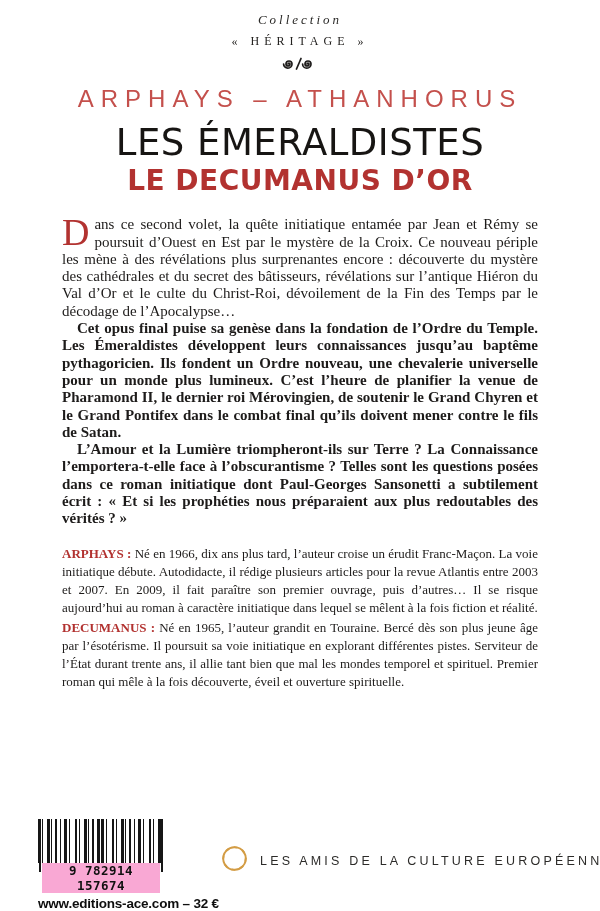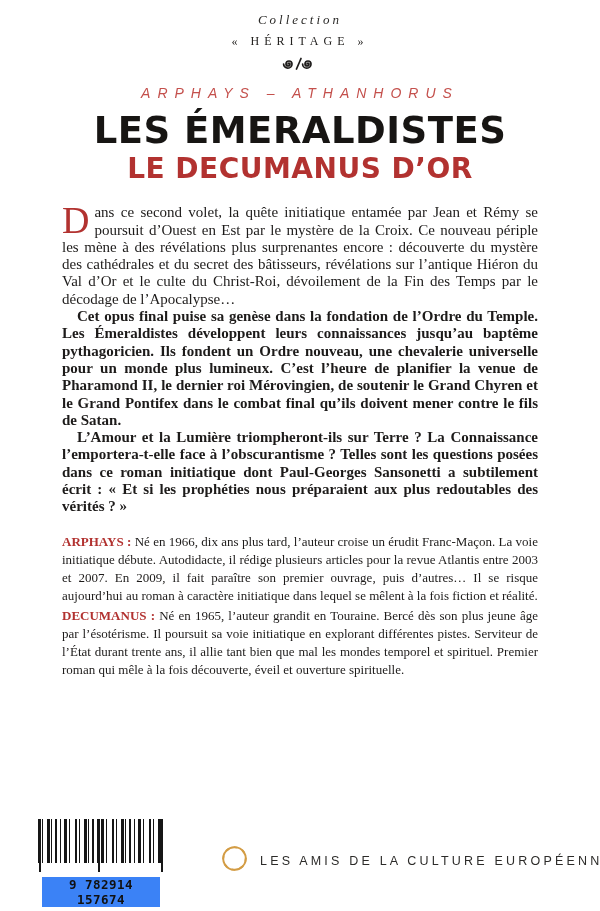--- a/index.html
+++ b/index.html
@@ -18,31 +18,30 @@
     font-style:italic;font-size:13px;letter-spacing:3px;color:#2a2927;
   }
   .collection-name{
     margin-top:6px;font-size:12px;letter-spacing:5px;color:#242220;
   }
   .ornament{margin-top:3px;line-height:0;}
   .authors-line{
     margin-top:9px;
     font-family:"Liberation Sans",sans-serif;
     font-weight:400;
-    font-size:14px;
+    font-size:24px;
     letter-spacing:7px;
     color:#c4504c;
     white-space:nowrap;
-    font-style:italic;
   }
   
   .book-title{
     margin:11px 0 0;text-align:center;
     font-family:"DejaVu Sans",sans-serif;
-    font-weight:700;font-size:37px;line-height:1.05;
+    font-weight:400;font-size:37px;line-height:1.05;
     letter-spacing:0.5px;color:#171513;
   }
   .book-subtitle{
     margin:3px 0 0;text-align:center;
     font-family:"DejaVu Sans",sans-serif;
     font-weight:800;font-size:28px;line-height:1.05;
     letter-spacing:0.5px;color:#b23230;
   }
   
   .synopsis{
@@ -81,25 +80,25 @@
       #161616 22px 23px,#fff 23px 26px,
       #161616 26px 29px,#fff 29px 31px,
       #161616 31px 32px,#fff 32px 37px);
   }
   .guard{position:absolute;top:0;width:2px;height:53px;background:#161616;}
   .guard.g-left{left:1px;}
   .guard.g-mid{left:60px;}
   .guard.g-right{right:1px;}
   .barcode-digits{
     position:relative;
-    margin:14px 4px;
+    margin:0 4px;
     font-family:"DejaVu Sans Mono",monospace;
     font-size:12.5px;font-weight:bold;
     letter-spacing:0.5px;
-    background:#3b82f6;
+    background:#f9a8d4;
     color:#111;
     text-align:center;
   }
   .website-price{
     margin-top:3px;
     font-family:"Liberation Sans",sans-serif;
     font-weight:bold;font-size:13.5px;letter-spacing:-0.2px;
     color:#0e0e0e;white-space:nowrap;
   }
   .publisher-block{

